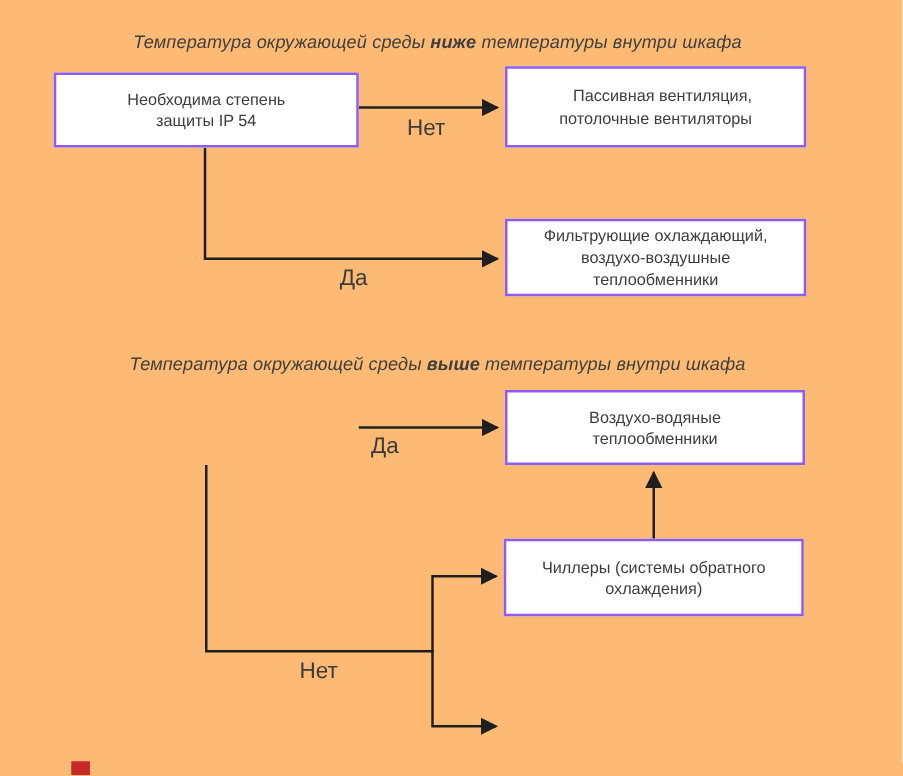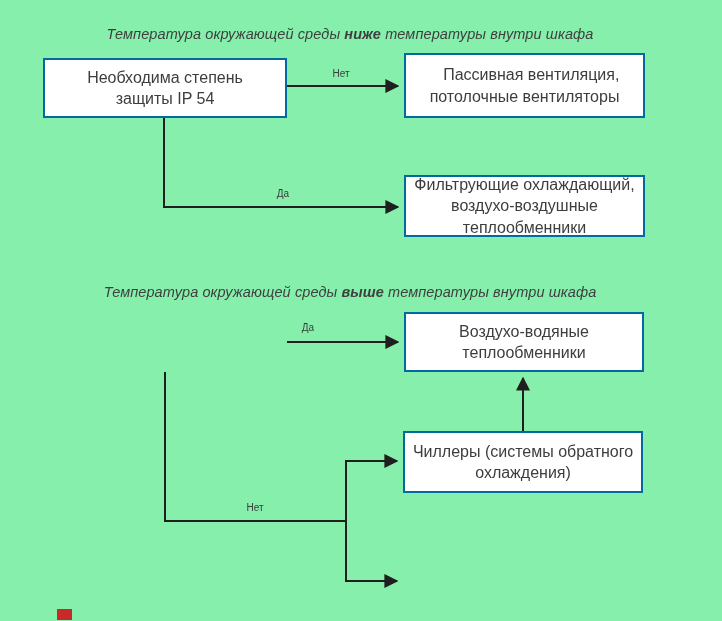--- a/index.html
+++ b/index.html
@@ -1,60 +1,61 @@
 <!DOCTYPE html>
 <html><head>
 <meta charset="utf-8">
 <style>
   html, body { margin: 0; padding: 0; background: #ffffff; }
   .canvas {
     position: relative;
     width: 722px;
     height: 621px;
-    background: #86efac;
+    background: #fdba74;
     font-family: "Liberation Sans", sans-serif;
     overflow: hidden;
   }
   .section-title {
     position: absolute;
     left: 0;
     width: 700px;
     text-align: center;
     font-style: italic;
     font-size: 14.5px;
     color: #3f3f3f;
     letter-spacing: 0.1px;
   }
   .section-title b { font-weight: bold; }
   .box {
     position: absolute;
     box-sizing: border-box;
-    border: 2px solid #0369a1;
+    border: 2px solid #8b5cf6;
     background: #ffffff;
     display: flex;
     align-items: center;
     justify-content: center;
     text-align: center;
-    font-size: 16px;
+    font-size: 13px;
     line-height: 1.33;
     color: #3d3d3d;
     white-space: pre-line;
     padding: 2px 6px;
   }
   .connectors {
     position: absolute;
     left: 0; top: 0;
     pointer-events: none;
   }
   .edge-label {
     position: absolute;
     transform: translateX(-50%);
-    font-size: 10px;
+    font-size: 18px;
     color: #3b3b3b;
     white-space: nowrap;
+    margin-top: 24px;
   }
   .red-marker {
     position: absolute;
     left: 57px; top: 609px;
     width: 15px; height: 11px;
   }
 </style>
 </head>
 <body>
 

